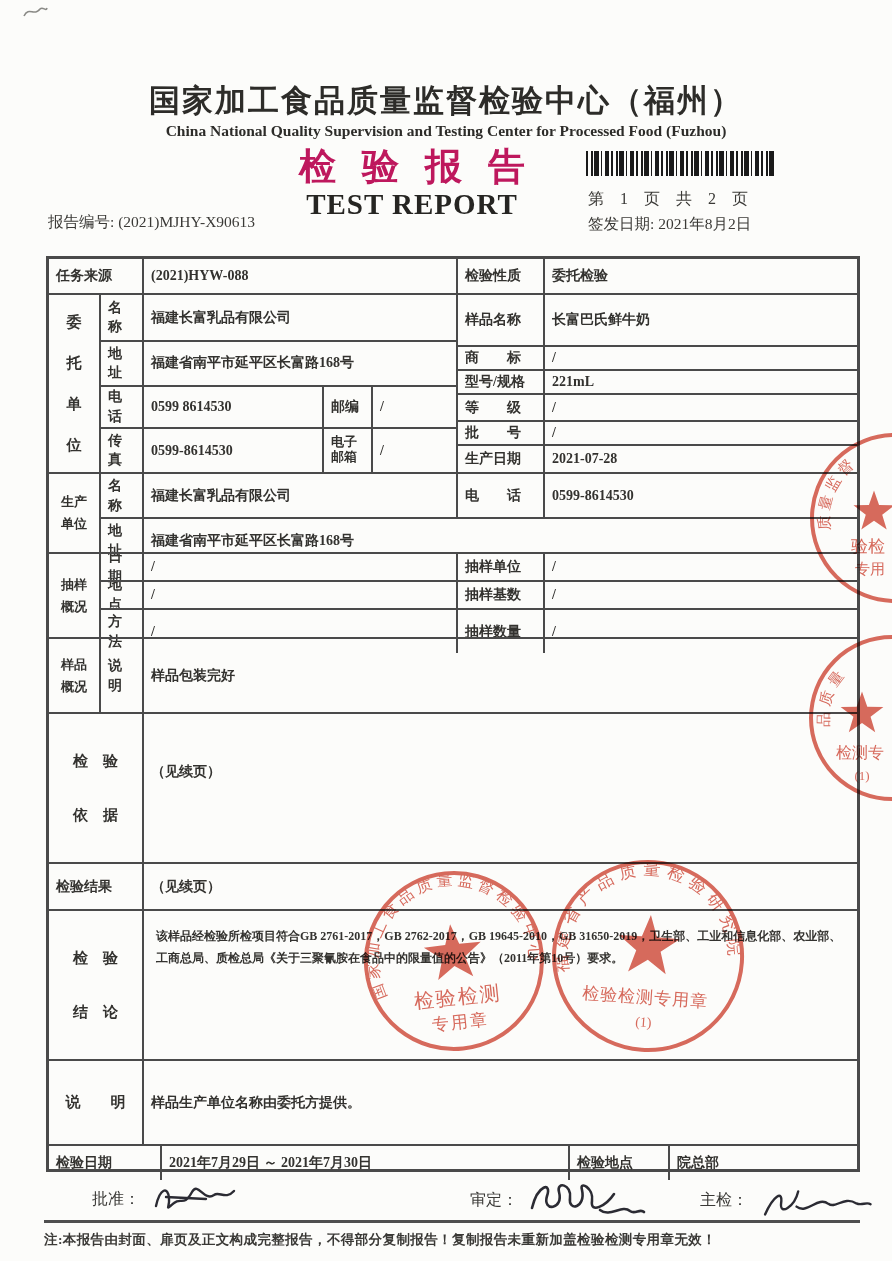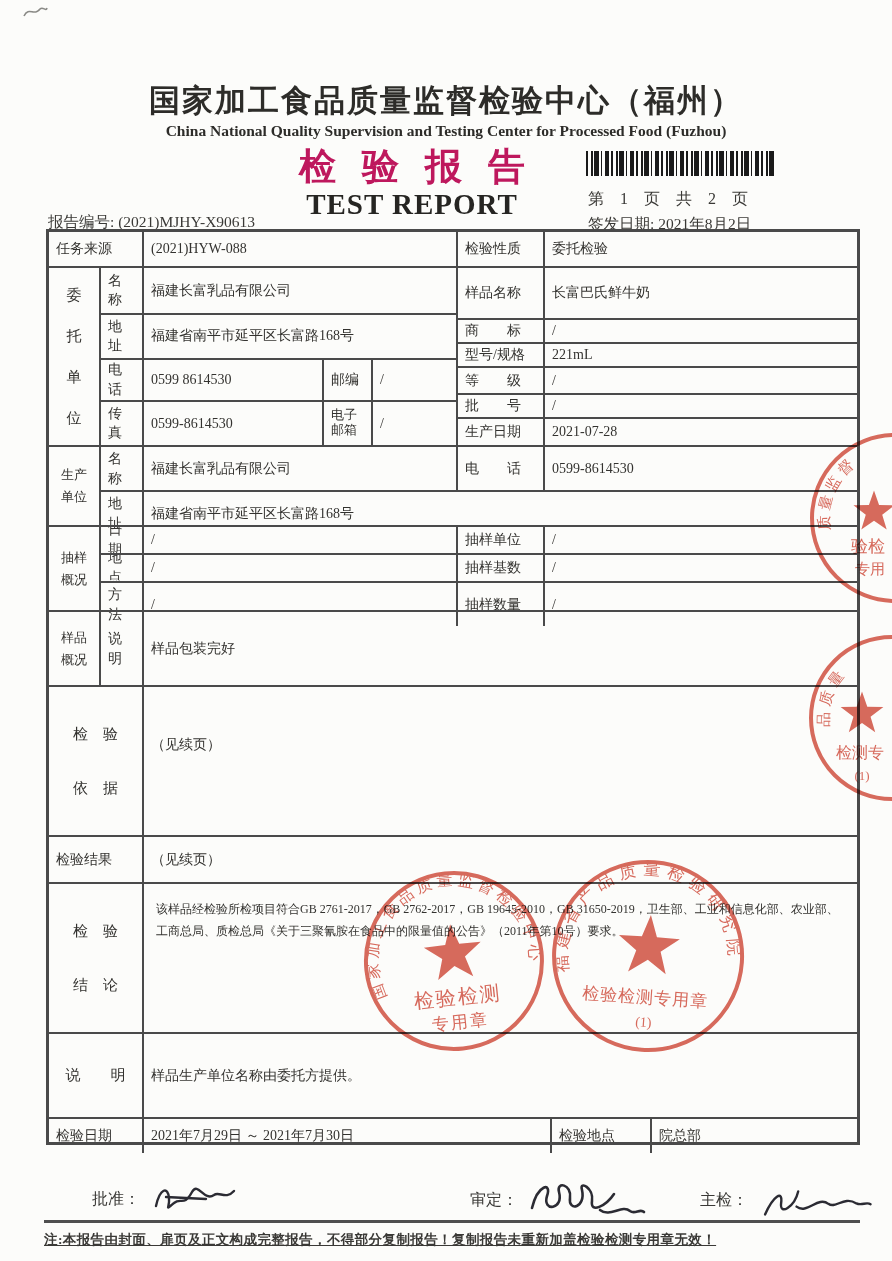--- a/index.html
+++ b/index.html
@@ -17,22 +17,22 @@
           font-size:29px;font-weight:bold;letter-spacing:1px;color:#262522;}
   .barcode{position:absolute;top:151px;left:586px;width:188px;height:25px;
       background:
        repeating-linear-gradient(90deg,#1a1a1a 0 2px,transparent 2px 5px,#1a1a1a 5px 7px,
         transparent 7px 8px,#1a1a1a 8px 13px,transparent 13px 15px,#1a1a1a 15px 16px,
         transparent 16px 19px,#1a1a1a 19px 23px,transparent 23px 25px);}
   .page-line{position:absolute;top:189px;left:588px;font-size:16px;letter-spacing:6px;color:#3a3936;}
   .issue-line{position:absolute;top:214px;left:588px;font-size:15.5px;color:#3a3936;}
   .report-no{position:absolute;top:212px;left:48px;font-size:15.5px;color:#3a3936;}
   
-  .tbl{position:absolute;left:46px;top:229px;width:814px;height:916px;
-       border:3px solid var(--ln);box-sizing:border-box;font-size:14px;}
+  .tbl{position:absolute;left:46px;top:256px;width:814px;height:916px;
+       border:3px solid var(--ln);box-sizing:border-box;font-size:14px;font-weight:bold;}
   .row{display:flex;}
   .col{display:flex;flex-direction:column;}
   .cell{border-left:2px solid var(--ln);border-top:2px solid var(--ln);
         box-sizing:border-box;display:flex;align-items:center;padding:2px 7px;
         overflow:hidden;line-height:1.4;}
   .first{border-left:none;}
   .ntop{border-top:none;}
   .vhead{justify-content:center;text-align:center;}
   .vtext-1{width:17px;word-break:break-all;line-height:41px;font-size:15px;}
   .vtext-2{width:32px;word-break:break-all;line-height:22px;font-size:13px;}
@@ -46,21 +46,21 @@
   .stamp{position:absolute;color:var(--red);opacity:.82;mix-blend-mode:multiply;pointer-events:none;}
   .stamp text{fill:currentColor;font-family:"Liberation Serif",serif;}
   .stamp .ring{fill:none;stroke:currentColor;}
   .stamp .star{fill:currentColor;}
   
   .sig-row{position:absolute;top:1178px;left:0;width:892px;height:46px;}
   .sig{position:absolute;display:flex;align-items:center;font-size:16px;color:#3a3936;}
   .sig svg{margin-left:8px;}
   .foot-rule{position:absolute;top:1220px;left:44px;width:816px;height:3px;background:#4f4f4f;}
   .foot-note{position:absolute;top:1231px;left:44px;width:830px;font-size:13.5px;
-             font-weight:bold;color:#3a3936;letter-spacing:.4px;text-decoration:underline;}
+             font-weight:bold;color:#3a3936;letter-spacing:.4px;}
   .pen-mark{position:absolute;top:4px;left:22px;color:#8a8a86;}
 </style>
 </head>
 <body>
 
 <div class="page">
 
   <svg width="0" height="0" style="position:absolute">
       <defs>
     <polygon id="starShape" points="0,-30 7.05,-9.71 28.53,-9.27 11.41,3.71 17.63,24.27 0,12 -17.63,24.27 -11.41,3.71 -28.53,-9.27 -7.05,-9.71"></polygon>
@@ -222,21 +222,21 @@
 结　论</div>
       <div class="cell conc" style="flex:1">该样品经检验所检项目符合GB 2761-2017，GB 2762-2017，GB 19645-2010，GB 31650-2019，卫生部、工业和信息化部、农业部、工商总局、质检总局《关于三聚氰胺在食品中的限量值的公告》（2011年第10号）要求。</div>
     </div>
 
     <div class="row" style="height:85px">
       <div class="cell first biglab" style="width:93px;line-height:1.4">说　　明</div>
       <div class="cell" style="flex:1">样品生产单位名称由委托方提供。</div>
     </div>
 
     <div class="row" style="flex:1;height:36px">
-      <div class="cell first" style="width:93px">检验日期</div>
+      <div class="cell first" style="width:111px">检验日期</div>
       <div class="cell" style="width:408px">2021年7月29日 ～ 2021年7月30日</div>
       <div class="cell" style="width:100px">检验地点</div>
       <div class="cell" style="flex:1">院总部</div>
     </div>
   </div>
 
   <svg class="stamp" style="left:354px;top:864px;transform:rotate(-6deg)" width="200" height="195" viewBox="0 0 200 195">
     <circle class="ring" cx="100" cy="97" r="88" stroke-width="4"></circle>
     <path id="arcL" d="M 37.7 140.6 A 76 76 0 1 1 162.3 140.6" fill="none"></path>
     <text font-size="16" letter-spacing="4"><textPath href="#arcL" startOffset="5%">国家加工食品质量监督检验中心</textPath></text>

